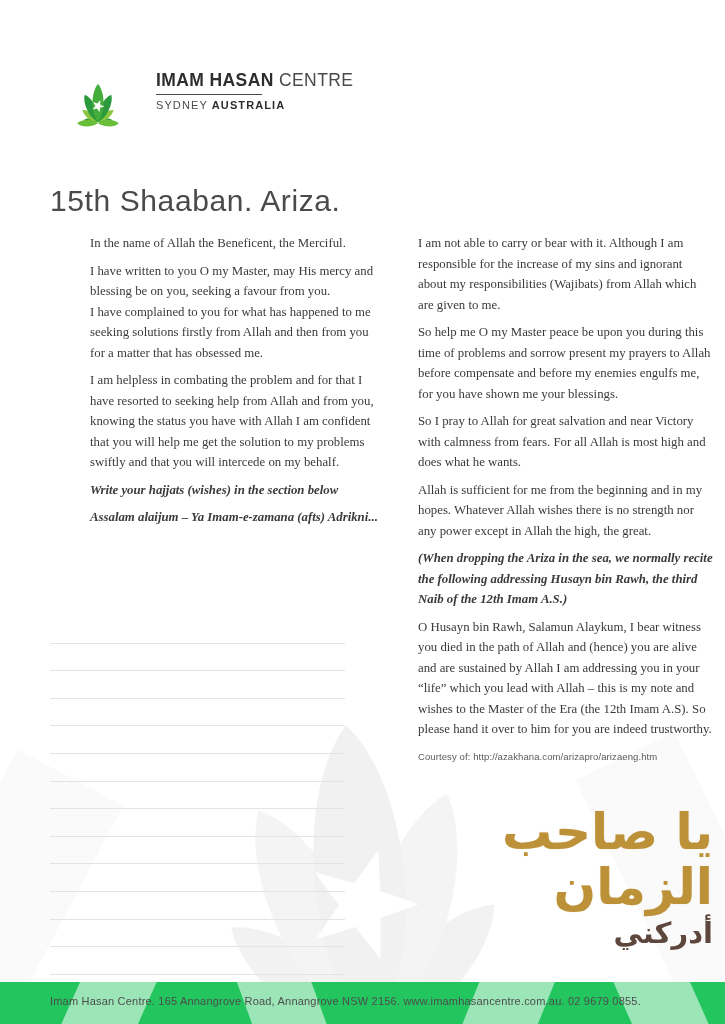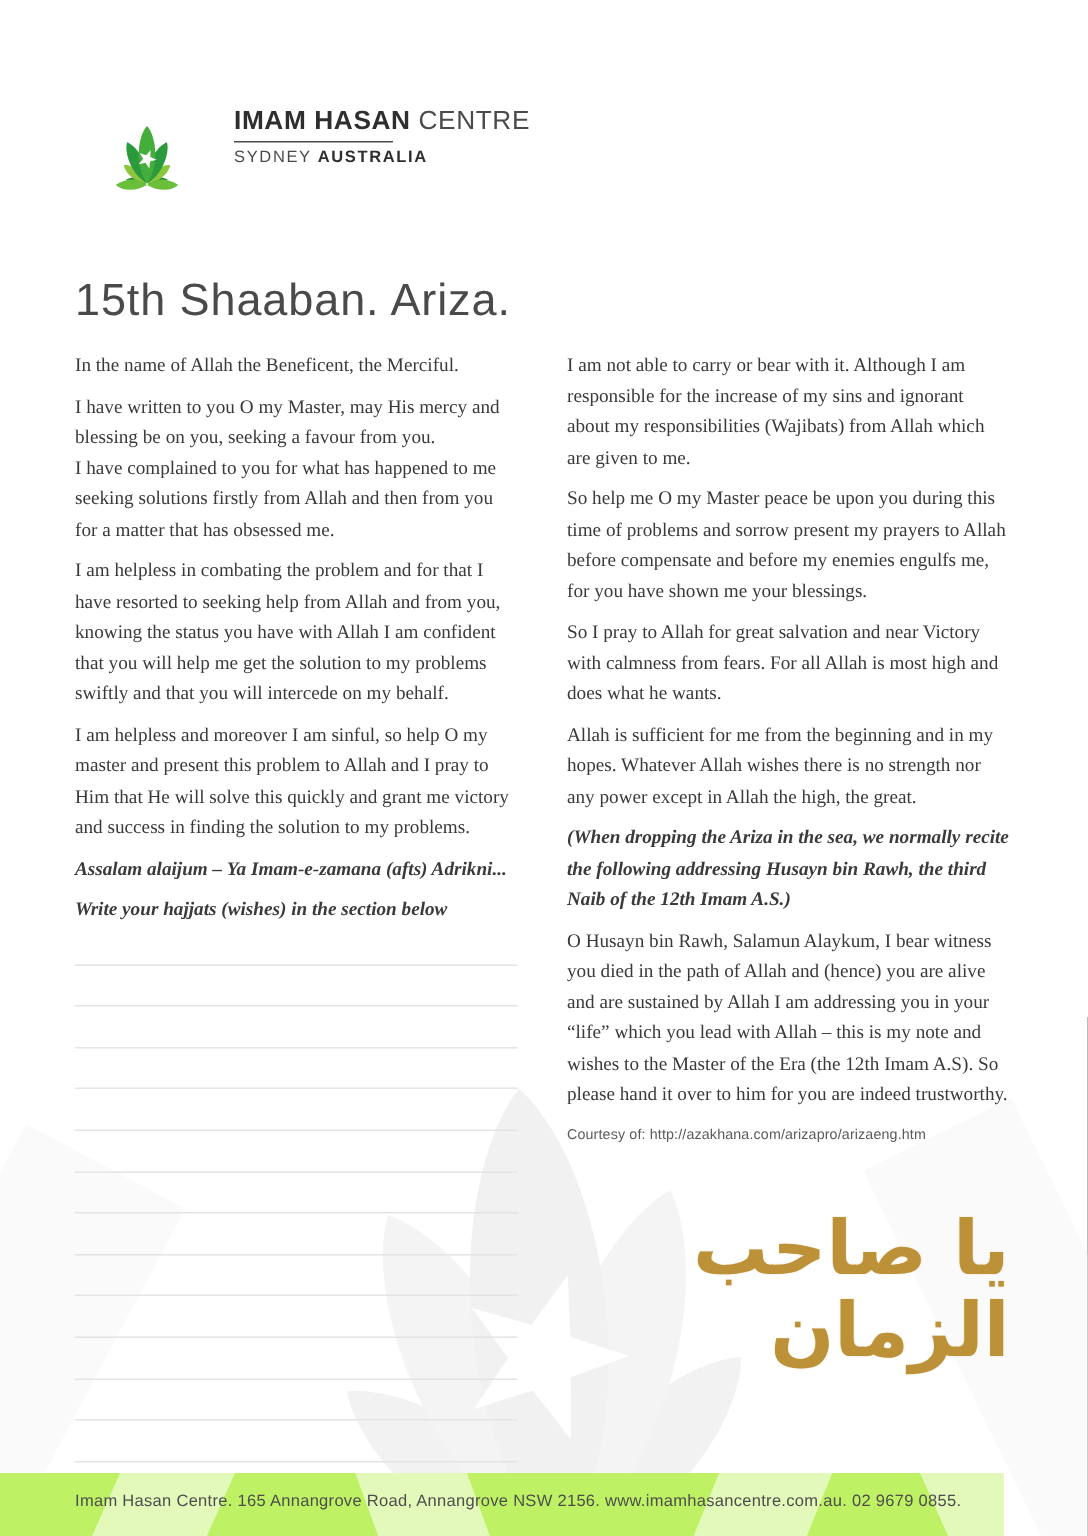--- a/index.html
+++ b/index.html
@@ -40,21 +40,21 @@
   
   .title {
     position: absolute; left: 50px; top: 184px;
     font-size: 30px; font-weight: 300; letter-spacing: .6px; color: #4a4a4a;
   }
 
   
   .col {
     position: absolute; top: 233px; width: 295px;
     font-family: "Liberation Serif", serif;
-    font-size: 12.8px; line-height: 20.5px; color: #3a3a3a;
+    font-size: 12.8px; line-height: 20.5px; color: #3a3a3a; margin-left: 40px;
   }
   .col-left  { left: 50px; }
   .col-right { left: 378px; }
   .col p { margin: 0 0 7px 0; white-space: pre-line; }
   .col p.it { font-style: italic; font-weight: bold; }
   .courtesy {
     font-family: Liberation Sans, sans-serif;
     font-size: 9.5px; color: #5a5a5a; letter-spacing: .1px;
     margin-top: 5px; white-space: nowrap;
   }
@@ -73,22 +73,22 @@
     color: #bd9138;
     text-shadow: 0 0 1px rgba(189,145,56,.4);
   }
   .cal-2 {
     font-size: 29px; font-weight: bold; margin-top: 8px; padding-left: 55px;
     color: #5d463c;
   }
 
   
   .footer-band {
-    position: absolute; left: 0; bottom: 0; width: 669px; height: 42px;
-    background: #bef264; overflow: hidden;
+    position: absolute; left: 0; bottom: 0; width: 725px; height: 42px;
+    background: #22c55e; overflow: hidden;
   }
   .footer-ray {
     position: absolute; top: -40px; width: 70px; height: 140px;
     background: rgba(255,255,255,.55);
   }
   .footer-text {
     position: absolute; left: 50px; top: 13px;
     font-size: 11px; color: #4d4d4d; letter-spacing: .2px; white-space: nowrap;
   }
 </style>
@@ -132,23 +132,22 @@
     </div>
   </div>
 
   <h1 class="title">15th Shaaban. Ariza.</h1>
 
   <div class="col col-left">
     <p>In the name of Allah the Beneficent, the Merciful.</p>
     <p>I have written to you O my Master, may His mercy and blessing be on you, seeking a favour from you.
 I have complained to you for what has happened to me seeking solutions firstly from Allah and then from you for a matter that has obsessed me.</p>
     <p>I am helpless in combating the problem and for that I have resorted to seeking help from Allah and from you, knowing the status you have with Allah I am confident that you will help me get the solution to my problems swiftly and that you will intercede on my behalf.</p>
-    <p>I am helpless and moreover I am sinful, so help O my master and present this problem to Allah and I pray to Him that He will solve this quickly and grant me victory and success in finding the solution to my problems.</p>
+    <p class="it">Write your hajjats (wishes) in the section below</p>
     <p class="it">Assalam alaijum – Ya Imam-e-zamana (afts) Adrikni...</p>
-    <p class="it">Write your hajjats (wishes) in the section below</p>
   </div>
 
   <div class="lines">
       <div class="rline"></div>
       <div class="rline"></div>
       <div class="rline"></div>
       <div class="rline"></div>
       <div class="rline"></div>
       <div class="rline"></div>
       <div class="rline"></div>
@@ -164,20 +163,21 @@
     <p>I am not able to carry or bear with it. Although I am responsible for the increase of my sins and ignorant about my responsibilities (Wajibats) from Allah which are given to me.</p>
     <p>So help me O my Master peace be upon you during this time of problems and sorrow present my prayers to Allah before compensate and before my enemies engulfs me, for you have shown me your blessings.</p>
     <p>So I pray to Allah for great salvation and near Victory with calmness from fears. For all Allah is most high and does what he wants.</p>
     <p>Allah is sufficient for me from the beginning and in my hopes. Whatever Allah wishes there is no strength nor any power except in Allah the high, the great.</p>
     <p class="it">(When dropping the Ariza in the sea, we normally recite the following addressing Husayn bin Rawh, the third Naib of the 12th Imam A.S.)</p>
     <p>O Husayn bin Rawh, Salamun Alaykum, I bear witness you died in the path of Allah and (hence) you are alive and are sustained by Allah I am addressing you in your “life” which you lead with Allah – this is my note and wishes to the Master of the Era (the 12th Imam A.S). So please hand it over to him for you are indeed trustworthy.</p>
     <div class="courtesy">Courtesy of: http://azakhana.com/arizapro/arizaeng.htm</div>
 
     <div class="calligraphy">
       <div class="cal-1">يا صاحب الزمان</div>
+      <div class="cal-2">أدركني</div>
     </div>
   </div>
 
   <div class="footer-band">
     <div class="footer-ray" style="left:70px;  transform:rotate(24deg);"></div>
     <div class="footer-ray" style="left:250px; transform:rotate(-20deg);"></div>
     <div class="footer-ray" style="left:470px; transform:rotate(22deg);"></div>
     <div class="footer-ray" style="left:630px; transform:rotate(-24deg);"></div>
     <div class="footer-text">Imam Hasan Centre. 165 Annangrove Road, Annangrove NSW 2156. www.imamhasancentre.com.au. 02 9679 0855.</div>
   </div>

